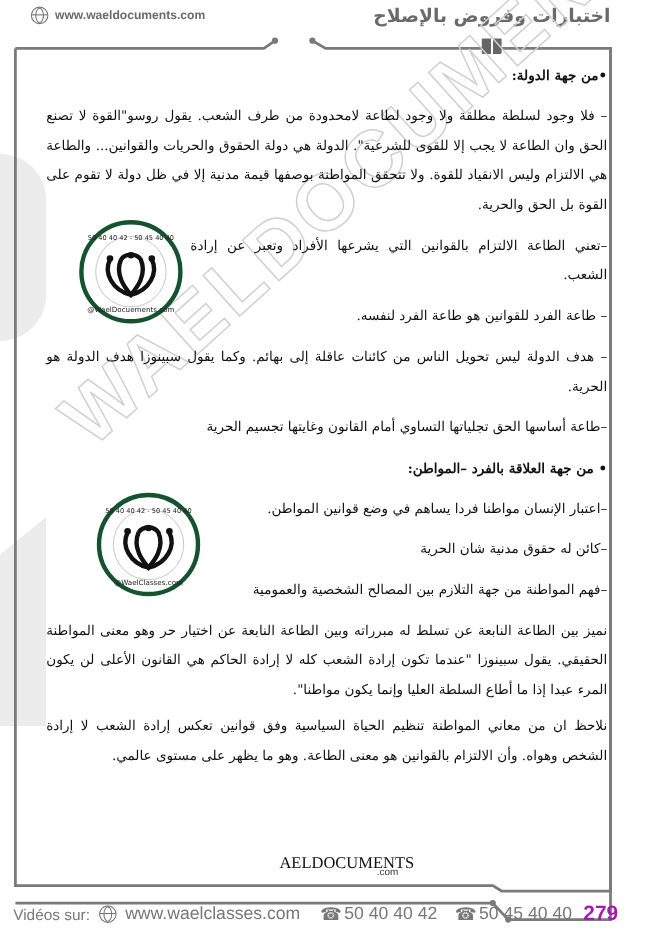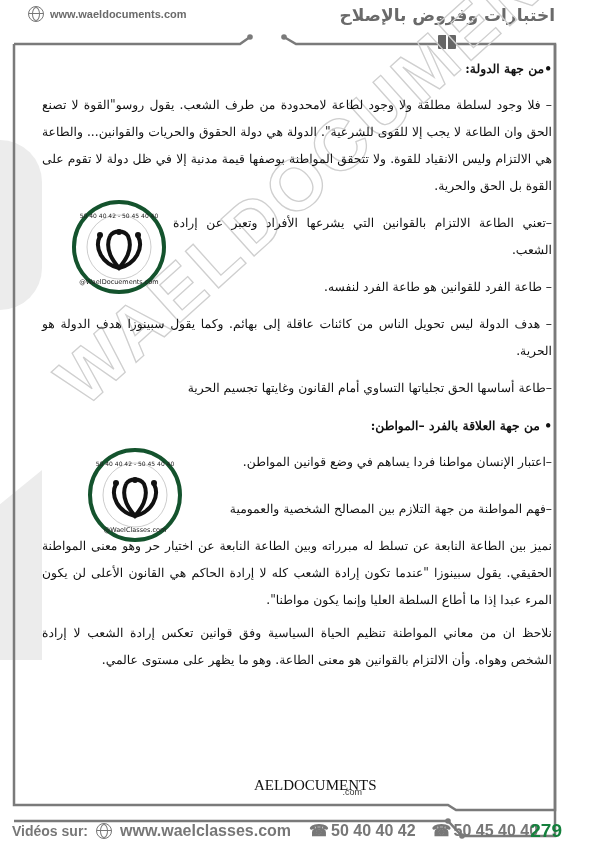--- a/index.html
+++ b/index.html
@@ -14,25 +14,25 @@
   .left-shape { position:absolute; left:0; width:42px; background:#ececec; }
   .content { position:absolute; left:42px; right:48px; top:55px; direction:rtl; text-align:justify; font-family:"DejaVu Serif", serif; font-size:12.3px; line-height:27px; color:#111; }
   .content p { margin:0; }
   .gap { height:10px; }
   .watermark { position:absolute; left:40px; top:360px; transform:rotate(-42deg); transform-origin:left top; font-family:"Liberation Sans", sans-serif; font-weight:bold; font-size:72px; color:transparent; -webkit-text-stroke:1.3px #cfcfcf; letter-spacing:4px; white-space:nowrap; }
   .stamp { position:absolute; width:86px; height:86px; border:4px solid #14532d; border-radius:50%; background:rgba(255,255,255,0.6); }
   .stamp svg { position:absolute; left:0; top:0; }
   .footer-logo { position:absolute; left:252px; top:770px; display:flex; align-items:center; gap:2px; }
   .footer-logo .brand { font-family:"Liberation Serif", serif; font-size:15px; color:#111; }
   .footer-logo .dotcom { font-family:Liberation Sans, sans-serif; font-size:9px; color:#333; position:absolute; right:0; top:17px;margin-left:12px; }
-  .footer-bar { position:absolute; top:822px; left:12px; display:flex; align-items:center; gap:8px; color:#777; font-family:"Liberation Sans", sans-serif; font-weight:bold; font-size:16px; }
+  .footer-bar { position:absolute; top:822px; left:12px; display:flex; align-items:center; gap:8px; color:#777; font-family:"Liberation Sans", sans-serif; font-weight:normal; font-size:16px; }
   .footer-bar .label { font-size:14px; }
   .phone { display:inline-block; width:14px; height:14px; position:relative; }
   .phone::before { content:"\260E"; position:absolute; left:0; top:-3px; font-size:16px; color:#777; }
-  .page-num { position:absolute; right:38px; top:820px; font-family:"Liberation Sans", sans-serif; font-weight:bold; font-size:19px; color:#15803d; }
+  .page-num { position:absolute; right:38px; top:820px; font-family:"Liberation Sans", sans-serif; font-weight:bold; font-size:19px; color:#a21caf; }
 </style>
 </head>
 <body>
 
 <div class="left-shape" style="top:140px;height:170px;border-radius:0 60px 60px 0;"></div>
 <div class="left-shape" style="top:470px;height:190px;clip-path:polygon(0 18%,100% 0,100% 100%,0 100%);"></div>
 
 <svg class="frame-svg" width="600" height="850">
   <polyline points="14,44 14,805 448,805 456,810 555,810 555,44 296,44 284,37" fill="none" stroke="#7a7a7a" stroke-width="2.5"></polyline>
   <polyline points="14,44 240,44 250,37" fill="none" stroke="#7a7a7a" stroke-width="2.5"></polyline>
@@ -64,20 +64,21 @@
   <p>– طاعة الفرد للقوانين هو طاعة الفرد لنفسه.</p>
   <div class="gap"></div>
   <p>– هدف الدولة ليس تحويل الناس من كائنات عاقلة إلى بهائم. وكما يقول سبينوزا هدف الدولة هو الحرية.</p>
   <div class="gap"></div>
   <p>–طاعة أساسها الحق تجلياتها التساوي أمام القانون وغايتها تجسيم الحرية</p>
   <div class="gap"></div>
   <p style="font-weight:bold;">• من جهة العلاقة بالفرد –المواطن:</p>
   <div class="gap"></div>
   <p>–اعتبار الإنسان مواطنا فردا يساهم في وضع قوانين المواطن.</p>
   <div class="gap"></div>
+  <p>–كائن له حقوق مدنية شان الحرية</p>
   <div class="gap"></div>
   <p>–فهم المواطنة من جهة التلازم بين المصالح الشخصية والعمومية</p>
   <div class="gap"></div>
   <p>نميز بين الطاعة النابعة عن تسلط له مبرراته وبين الطاعة النابعة عن اختيار حر وهو معنى المواطنة الحقيقي. يقول سبينوزا "عندما تكون إرادة الشعب كله لا إرادة الحاكم هي القانون الأعلى لن يكون المرء عبدا إذا ما أطاع السلطة العليا وإنما يكون مواطنا".</p>
   <div class="gap" style="height:6px;"></div>
   <p>نلاحظ ان من معاني المواطنة تنظيم الحياة السياسية وفق قوانين تعكس إرادة الشعب لا إرادة الشخص وهواه. وأن الالتزام بالقوانين هو معنى الطاعة. وهو ما يظهر على مستوى عالمي.</p>
 </div>
 
 <div class="stamp" style="left:72px;top:200px;">
   <svg width="86" height="86" viewBox="0 0 86 86">

